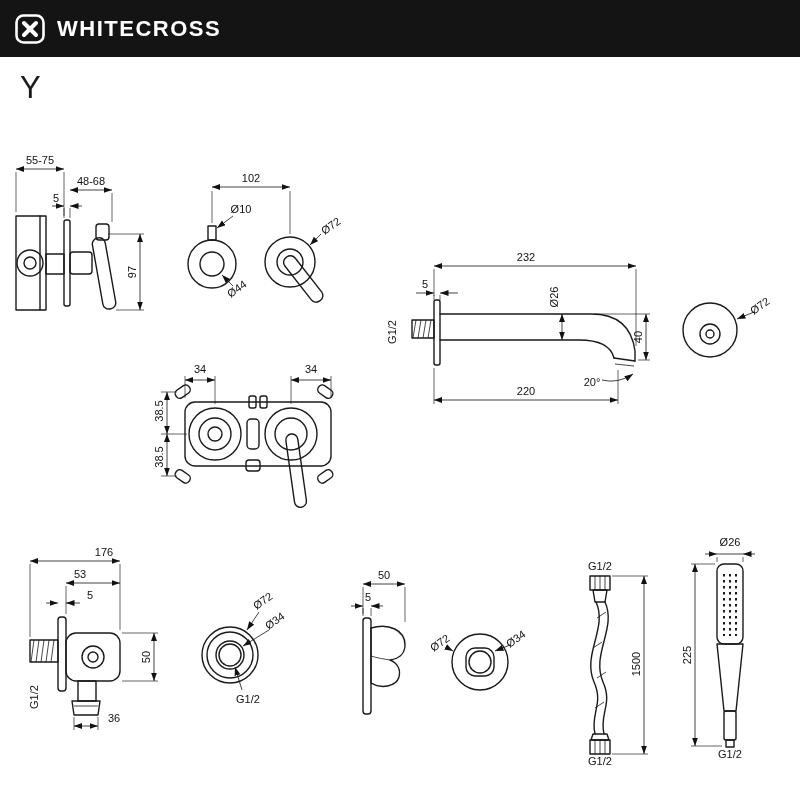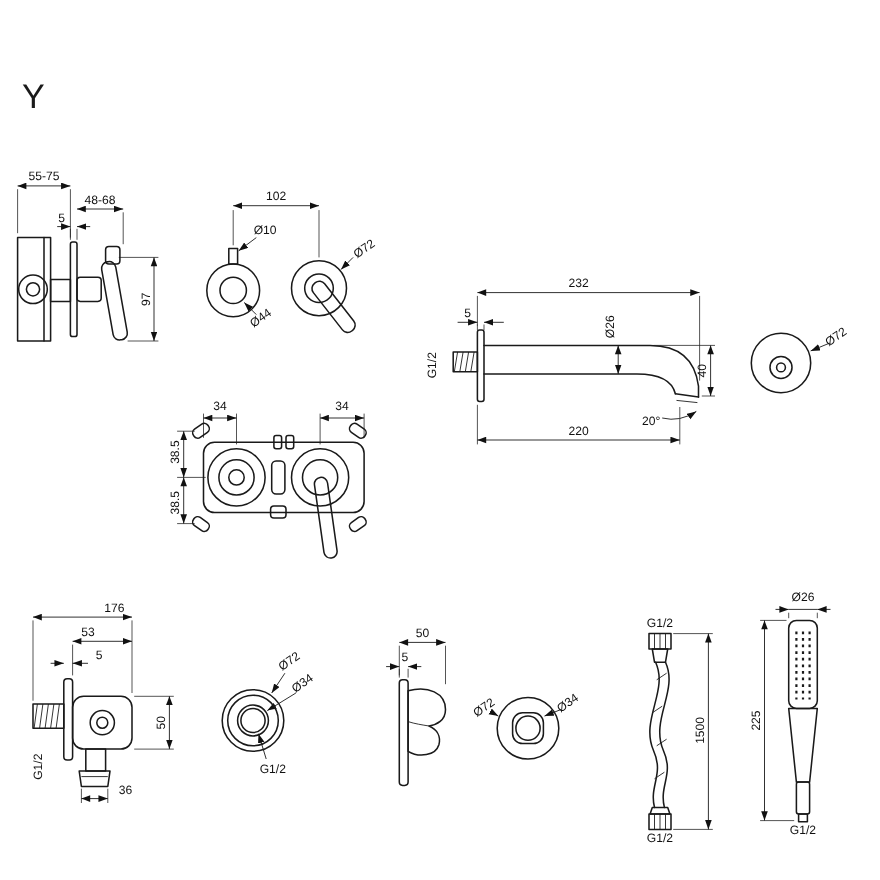--- a/index.html
+++ b/index.html
@@ -25,20 +25,27 @@
     <defs>
       <marker id="aE" markerWidth="9" markerHeight="7" refX="8.5" refY="3" orient="auto" markerUnits="userSpaceOnUse">
           <path d="M0,0 L8.5,3 L0,6 Z" fill="#111"></path>
         </marker>
       <marker id="aS" markerWidth="9" markerHeight="7" refX="0.5" refY="3" orient="auto" markerUnits="userSpaceOnUse">
           <path d="M8.5,0 L0.5,3 L8.5,6 Z" fill="#111"></path>
         </marker>
     </defs>
   </svg>
 
+  <div class="topbar">
+    <svg width="32" height="32" viewBox="0 0 32 32">
+      <rect x="2.5" y="2.5" width="27" height="27" rx="7" fill="none" stroke="#fff" stroke-width="2.6"></rect>
+      <path d="M10,10 L22,22 M22,10 L10,22" stroke="#fff" stroke-width="4" stroke-linecap="round" fill="none"></path>
+    </svg>
+    <span class="brand">WHITECROSS</span>
+  </div>
 
   <div class="series">Y</div>
 
   <svg class="cmp" style="left:12px;top:148px" width="150" height="180">
     <g>
       <line class="ext" x1="4" y1="24" x2="4" y2="64"></line>
       <line class="ext" x1="52" y1="24" x2="52" y2="68"></line>
       <line class="dim" x1="4" y1="21" x2="52" y2="21" marker-start="url(#aS)" marker-end="url(#aE)"></line>
       <line class="ext" x1="100" y1="45" x2="100" y2="74"></line>
       <line class="dim" x1="58" y1="42" x2="100" y2="42" marker-start="url(#aS)" marker-end="url(#aE)"></line>

